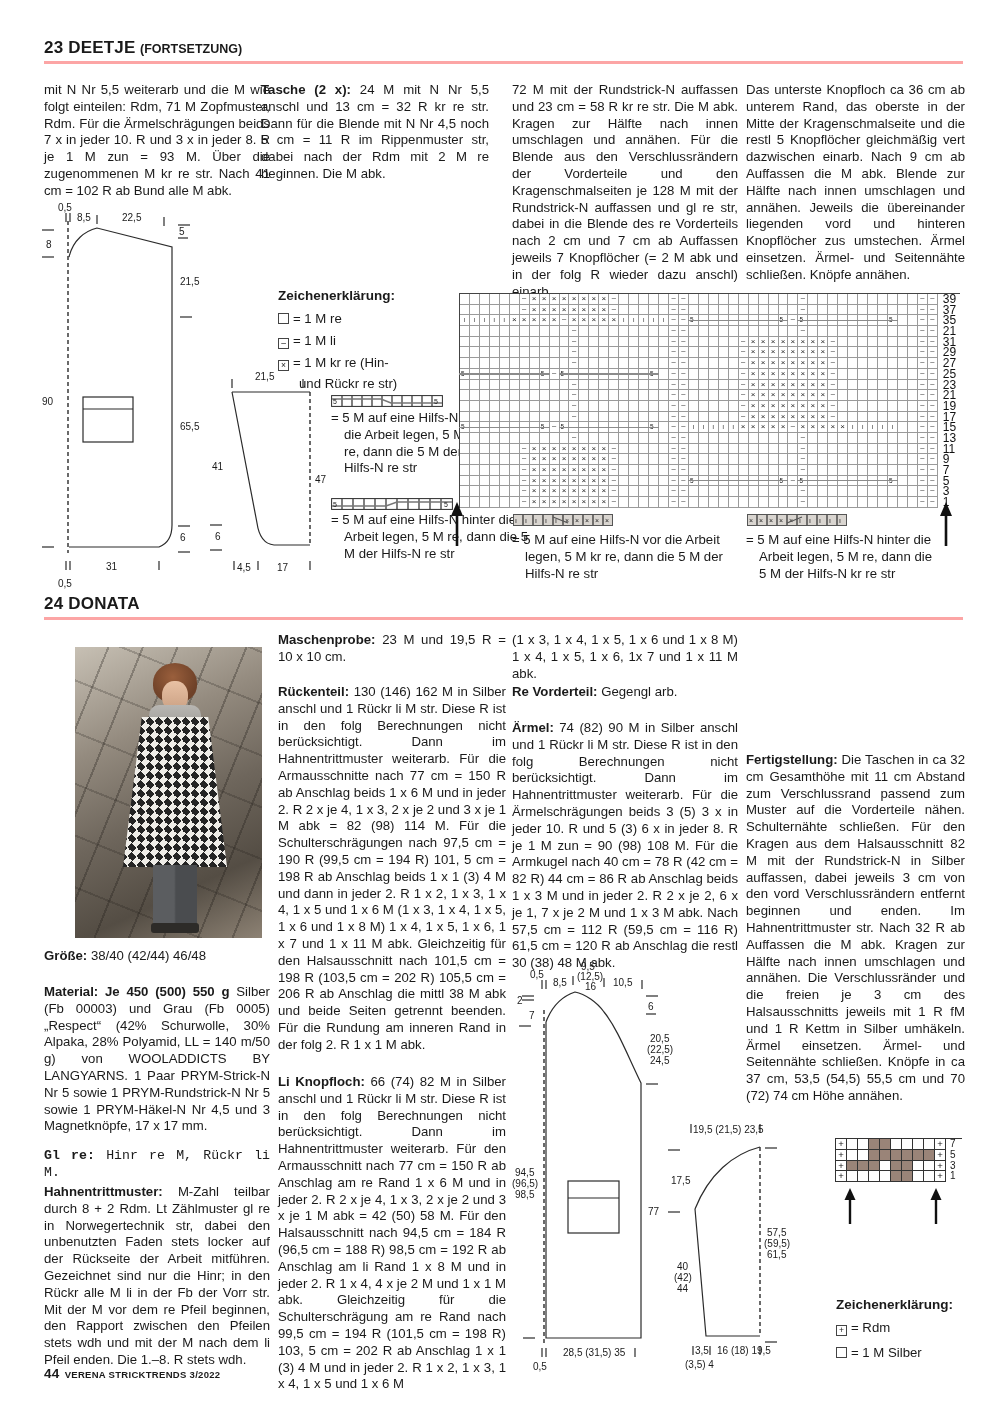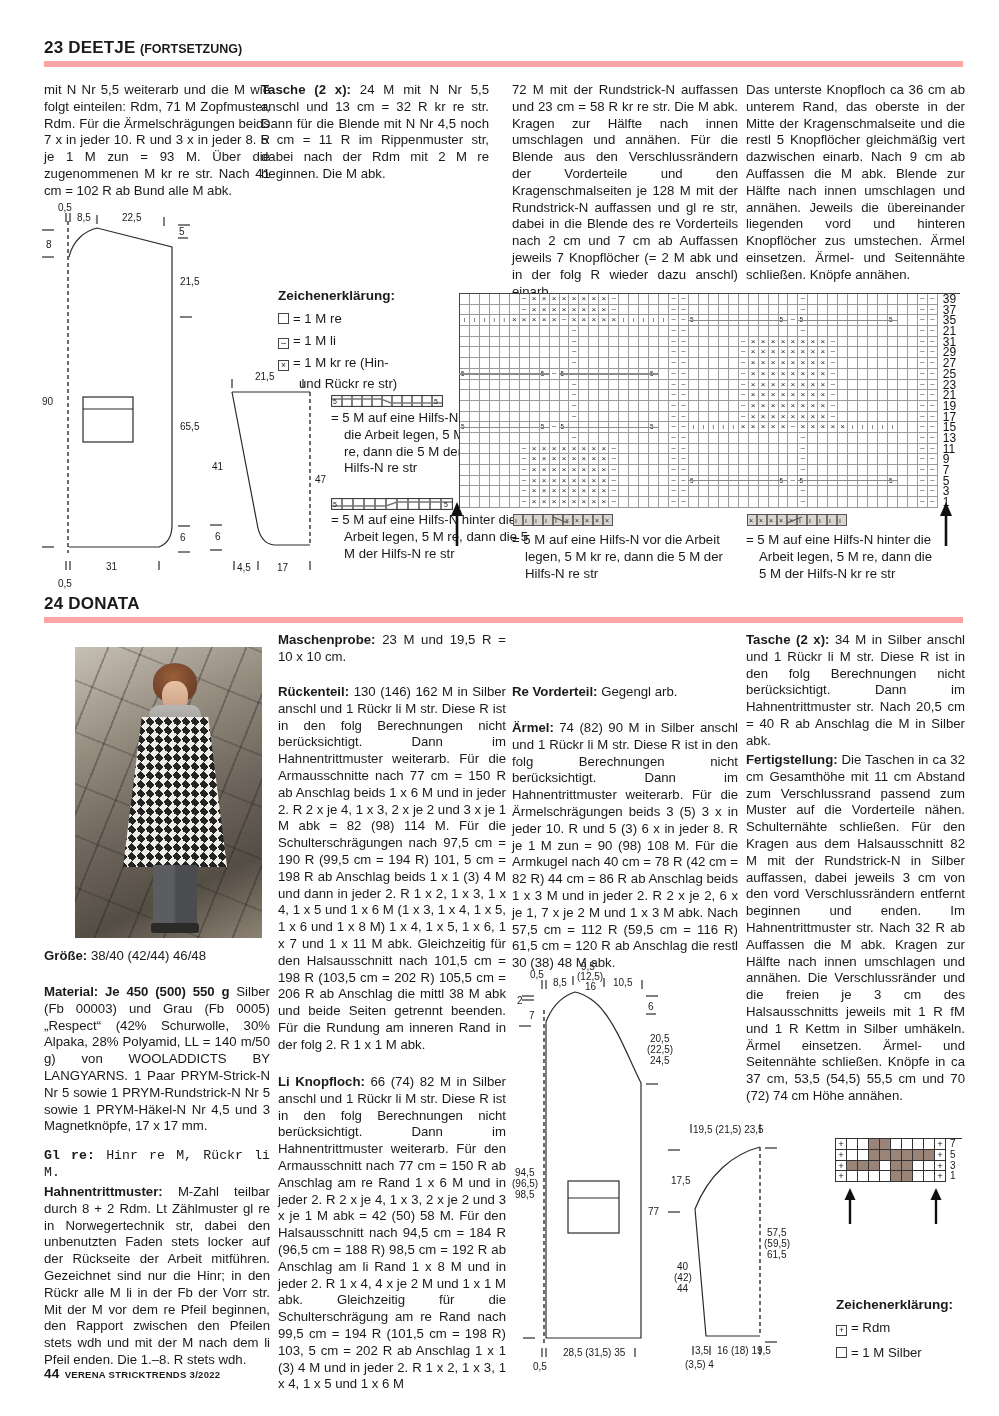--- a/index.html
+++ b/index.html
@@ -1,21 +1,21 @@
 <!DOCTYPE html>
 <html><head>
 <meta charset="utf-8">
 <style>
   * { margin:0; padding:0; box-sizing:border-box; }
   html,body { background:#fff; }
   body { font-family:"Liberation Sans", sans-serif; color:#1a1a1a; }
   #page { position:relative; width:999px; height:1416px; background:#fff; overflow:hidden; }
 
   .abs { position:absolute; }
-  .sec-header { border-bottom:6px solid #fca5a5; padding-bottom:3px; }
+  .sec-header { border-bottom:3px solid #fca5a5; padding-bottom:3px; }
   .sec-header .num-name { font-size:17px; font-weight:bold; letter-spacing:.2px; }
   .sec-header .suffix { font-size:12.5px; font-weight:bold; }
 
   .body-text { font-size:13.2px; line-height:16.8px; text-align:justify; }
   .body-text b { font-weight:bold; }
   .hang { padding-left:13px; text-indent:-13px; text-align:left; }
 
   
   .sym { display:inline-block; width:11px; height:11px; border:1px solid #444; vertical-align:-1px;
          font-size:8.5px; line-height:9px; text-align:center; margin-right:4px; background:#fff; }
@@ -1300,33 +1300,30 @@
   </div>
   <div class="abs body-text" style="left:278px;top:684px;width:228px;">
     <b>Rückenteil:</b>
     <span>130 (146) 162 M in Silber anschl und 1 Rückr li M str. Diese R ist in den folg Berechnungen nicht berücksichtigt. Dann im Hahnentrittmuster weiterarb. Für die Armausschnitte nach 77 cm = 150 R ab Anschlag beids 1 x 6 M und in jeder 2. R 2 x je 4, 1 x 3, 2 x je 2 und 3 x je 1 M abk = 82 (98) 114 M. Für die Schulterschrägungen nach 97,5 cm = 190 R (99,5 cm = 194 R) 101, 5 cm = 198 R ab Anschlag beids 1 x 1 (3) 4 M und dann in jeder 2. R 1 x 2, 1 x 3, 1 x 4, 1 x 5 und 1 x 6 M (1 x 3, 1 x 4, 1 x 5, 1 x 6 und 1 x 8 M) 1 x 4, 1 x 5, 1 x 6, 1 x 7 und 1 x 11 M abk. Gleichzeitig für den Halsausschnitt nach 101,5 cm = 198 R (103,5 cm = 202 R) 105,5 cm = 206 R ab Anschlag die mittl 38 M abk und beide Seiten getrennt beenden. Für die Rundung am inneren Rand in der folg 2. R 1 x 1 M abk.</span>
   </div>
   <div class="abs body-text" style="left:278px;top:1074px;width:228px;">
     <b>Li Knopfloch:</b>
     <span>66 (74) 82 M in Silber anschl und 1 Rückr li M str. Diese R ist in den folg Berechnungen nicht berücksichtigt. Dann im Hahnentrittmuster weiterarb. Für den Armausschnitt nach 77 cm = 150 R ab Anschlag am re Rand 1 x 6 M und in jeder 2. R 2 x je 4, 1 x 3, 2 x je 2 und 3 x je 1 M abk = 42 (50) 58 M. Für den Halsausschnitt nach 94,5 cm = 184 R (96,5 cm = 188 R) 98,5 cm = 192 R ab Anschlag am li Rand 1 x 8 M und in jeder 2. R 1 x 4, 4 x je 2 M und 1 x 1 M abk. Gleichzeitig für die Schulterschrägung am re Rand nach 99,5 cm = 194 R (101,5 cm = 198 R) 103, 5 cm = 202 R ab Anschlag 1 x 1 (3) 4 M und in jeder 2. R 1 x 2, 1 x 3, 1 x 4, 1 x 5 und 1 x 6 M</span>
   </div>
 
+  <div class="abs body-text" style="left:512px;top:632px;width:226px;">(1 x 3, 1 x 4, 1 x 5, 1 x 6 und 1 x 8 M) 1 x 4, 1 x 5, 1 x 6, 1x 7 und 1 x 11 M abk.</div>
   <div class="abs body-text" style="left:512px;top:684px;width:226px;">
     <b>Re Vorderteil:</b>
     <span>Gegengl arb.</span>
   </div>
   <div class="abs body-text" style="left:512px;top:720px;width:226px;">
     <b>Ärmel:</b>
     <span>74 (82) 90 M in Silber anschl und 1 Rückr li M str. Diese R ist in den folg Berechnungen nicht berücksichtigt. Dann im Hahnentrittmuster weiterarb. Für die Ärmelschrägungen beids 3 (5) 3 x in jeder 10. R und 5 (3) 6 x in jeder 8. R je 1 M zun = 90 (98) 108 M. Für die Armkugel nach 40 cm = 78 R (42 cm = 82 R) 44 cm = 86 R ab Anschlag beids 1 x 3 M und in jeder 2. R 2 x je 2, 6 x je 1, 7 x je 2 M und 1 x 3 M abk. Nach 57,5 cm = 112 R (59,5 cm = 116 R) 61,5 cm = 120 R ab Anschlag die restl 30 (38) 48 M abk.</span>
   </div>
 
-  <div class="abs body-text" style="left:746px;top:632px;width:219px;">
-    <b>Tasche (2 x):</b>
-    <span>34 M in Silber anschl und 1 Rückr li M str. Diese R ist in den folg Berechnungen nicht berücksichtigt. Dann im Hahnentrittmuster str. Nach 20,5 cm = 40 R ab Anschlag die M in Silber abk.</span>
-  </div>
   <div class="abs body-text" style="left:746px;top:752px;width:219px;">
     <b>Fertigstellung:</b>
     <span>Die Taschen in ca 32 cm Gesamthöhe mit 11 cm Abstand zum Verschlussrand passend zum Muster auf die Vorderteile nähen. Schulternähte schließen. Für den Kragen aus dem Halsausschnitt 82 M mit der Rundstrick-N in Silber auffassen, dabei jeweils 3 cm von den vord Verschlussrändern entfernt beginnen und enden. Im Hahnentrittmuster str. Nach 32 R ab Auffassen die M abk. Kragen zur Hälfte nach innen umschlagen und annähen. Die Verschlussränder und die freien je 3 cm des Halsausschnitts jeweils mit 1 R fM und 1 R Kettm in Silber umhäkeln. Ärmel einsetzen. Ärmel- und Seitennähte schließen. Knöpfe in ca 37 cm, 53,5 (54,5) 55,5 cm und 70 (72) 74 cm Höhe annähen.</span>
   </div>
 
   <svg class="abs" style="left:505px;top:958px;" width="305" height="432" viewBox="0 0 305 432">
 
     <line x1="39" y1="52" x2="39" y2="386" class="dash" style="stroke-width:1.4"></line>
     <path d="M41 64 C47 48 58 38 70 34 C80 36 92 44 99 54 C112 70 122 96 136 125 L136 380 L41 380 L41 64"></path>
     <rect x="63" y="223" width="51" height="52" class="outline"></rect>

